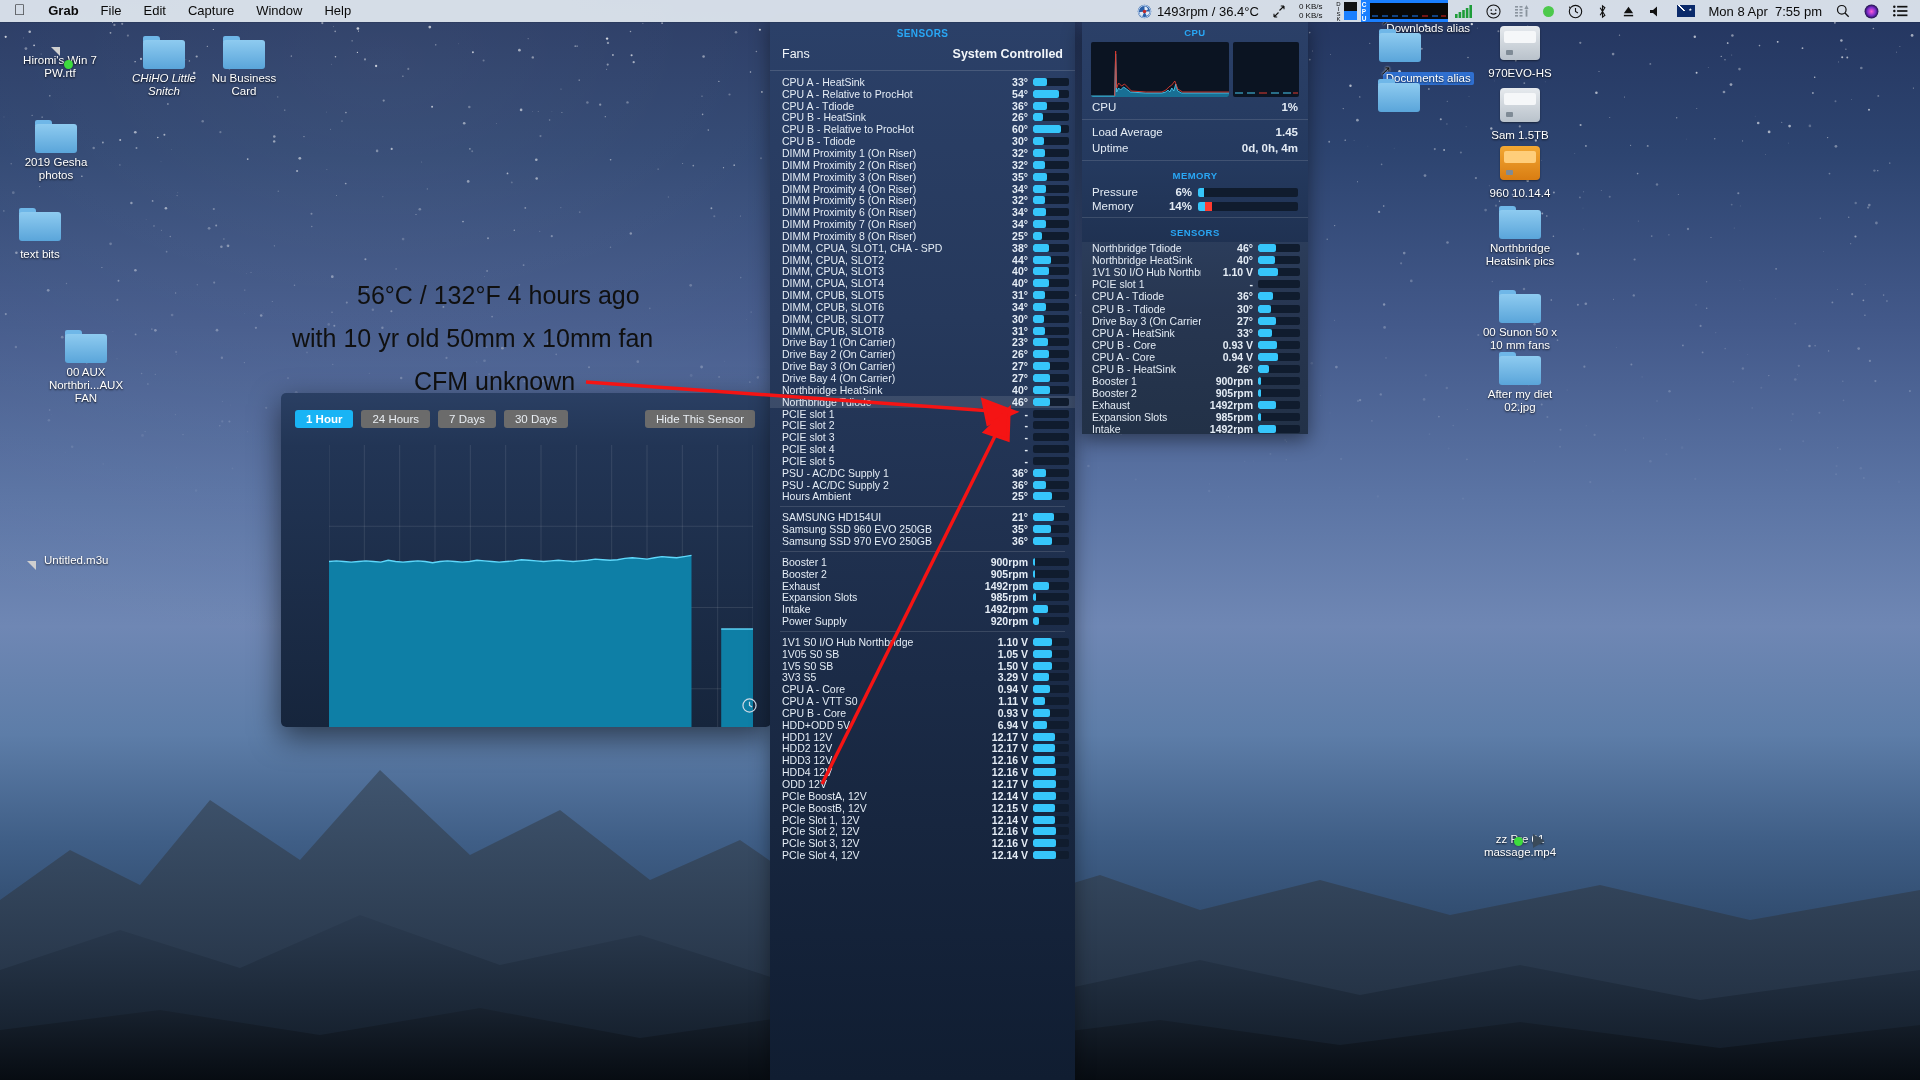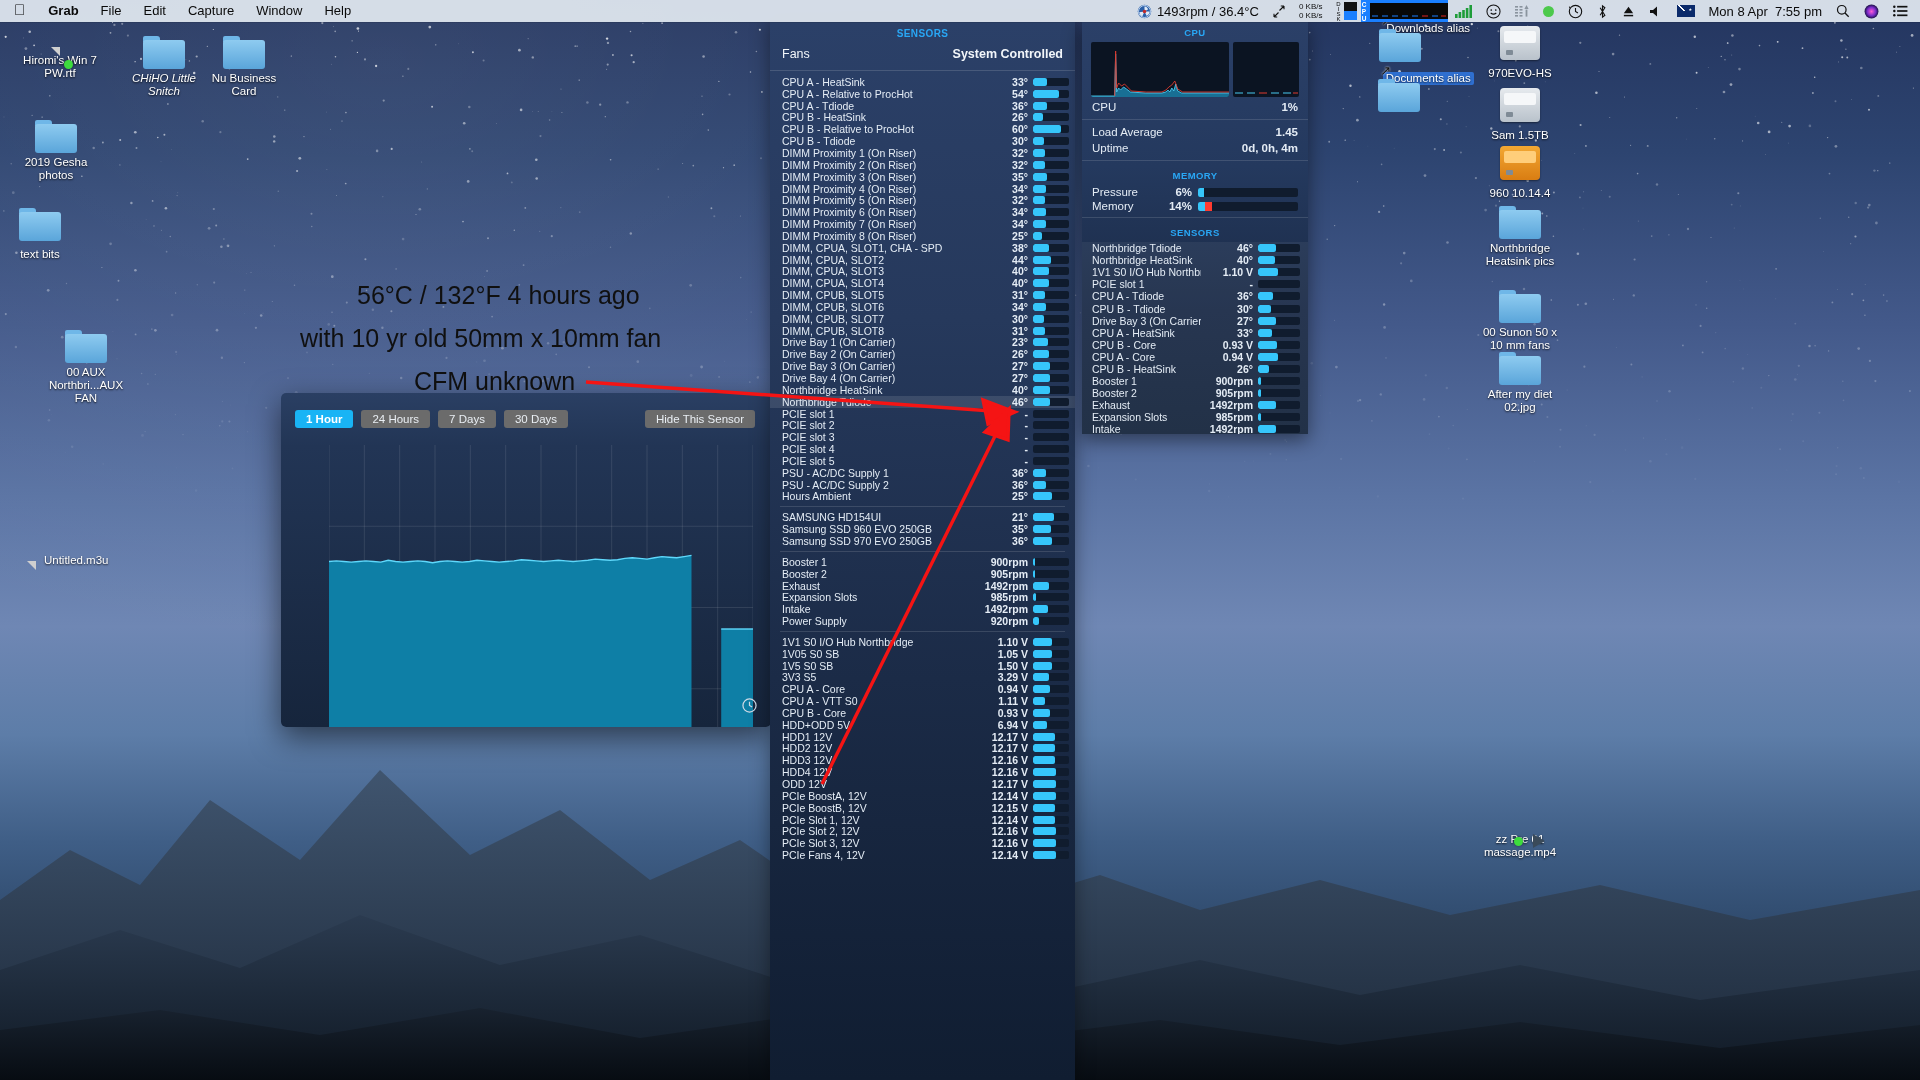--- a/index.html
+++ b/index.html
@@ -1327,21 +1327,21 @@
 
 <div class="dicon" style="left:1472px;top:815px;">
   <span class="glyph" style="display:inline-block;position:relative;">
     <span class="movie"></span>
     <span class="greendot" style="left:-6px;top:11px;"></span>
   </span>
   <span class="cap">zz Pre 01 massage.mp4</span>
 </div>
 
 <div class="annot" style="left:357px;top:274px;">56°C / 132°F 4 hours ago</div>
-<div class="annot" style="left:292px;top:317px;margin-left:8px;">with 10 yr old 50mm x 10mm fan</div>
+<div class="annot" style="left:292px;top:317px;">with 10 yr old 50mm x 10mm fan</div>
 <div class="annot" style="left:414px;top:360px;">CFM unknown</div>
 
 <div id="graphwin">
   <div class="tabs">
     <div class="tabbtn active">1 Hour</div>
     <div class="tabbtn">24 Hours</div>
     <div class="tabbtn">7 Days</div>
     <div class="tabbtn">30 Days</div>
   </div>
   <div class="hidebtn">Hide This Sensor</div>
@@ -1844,21 +1844,21 @@
         </span>
       </div>
       <div class="srow">
         <span class="nm">PCIe Slot 3, 12V</span>
         <span class="vl">12.16 V</span>
         <span class="bar">
           <i style="width:64%"></i>
         </span>
       </div>
       <div class="srow">
-        <span class="nm">PCIe Fans 4, 12V</span>
+        <span class="nm">PCIe Slot 4, 12V</span>
         <span class="vl">12.14 V</span>
         <span class="bar">
           <i style="width:64%"></i>
         </span>
       </div>
     </div>
 </div>
 
 <div id="widget">
   <div class="wtitle">CPU</div>

